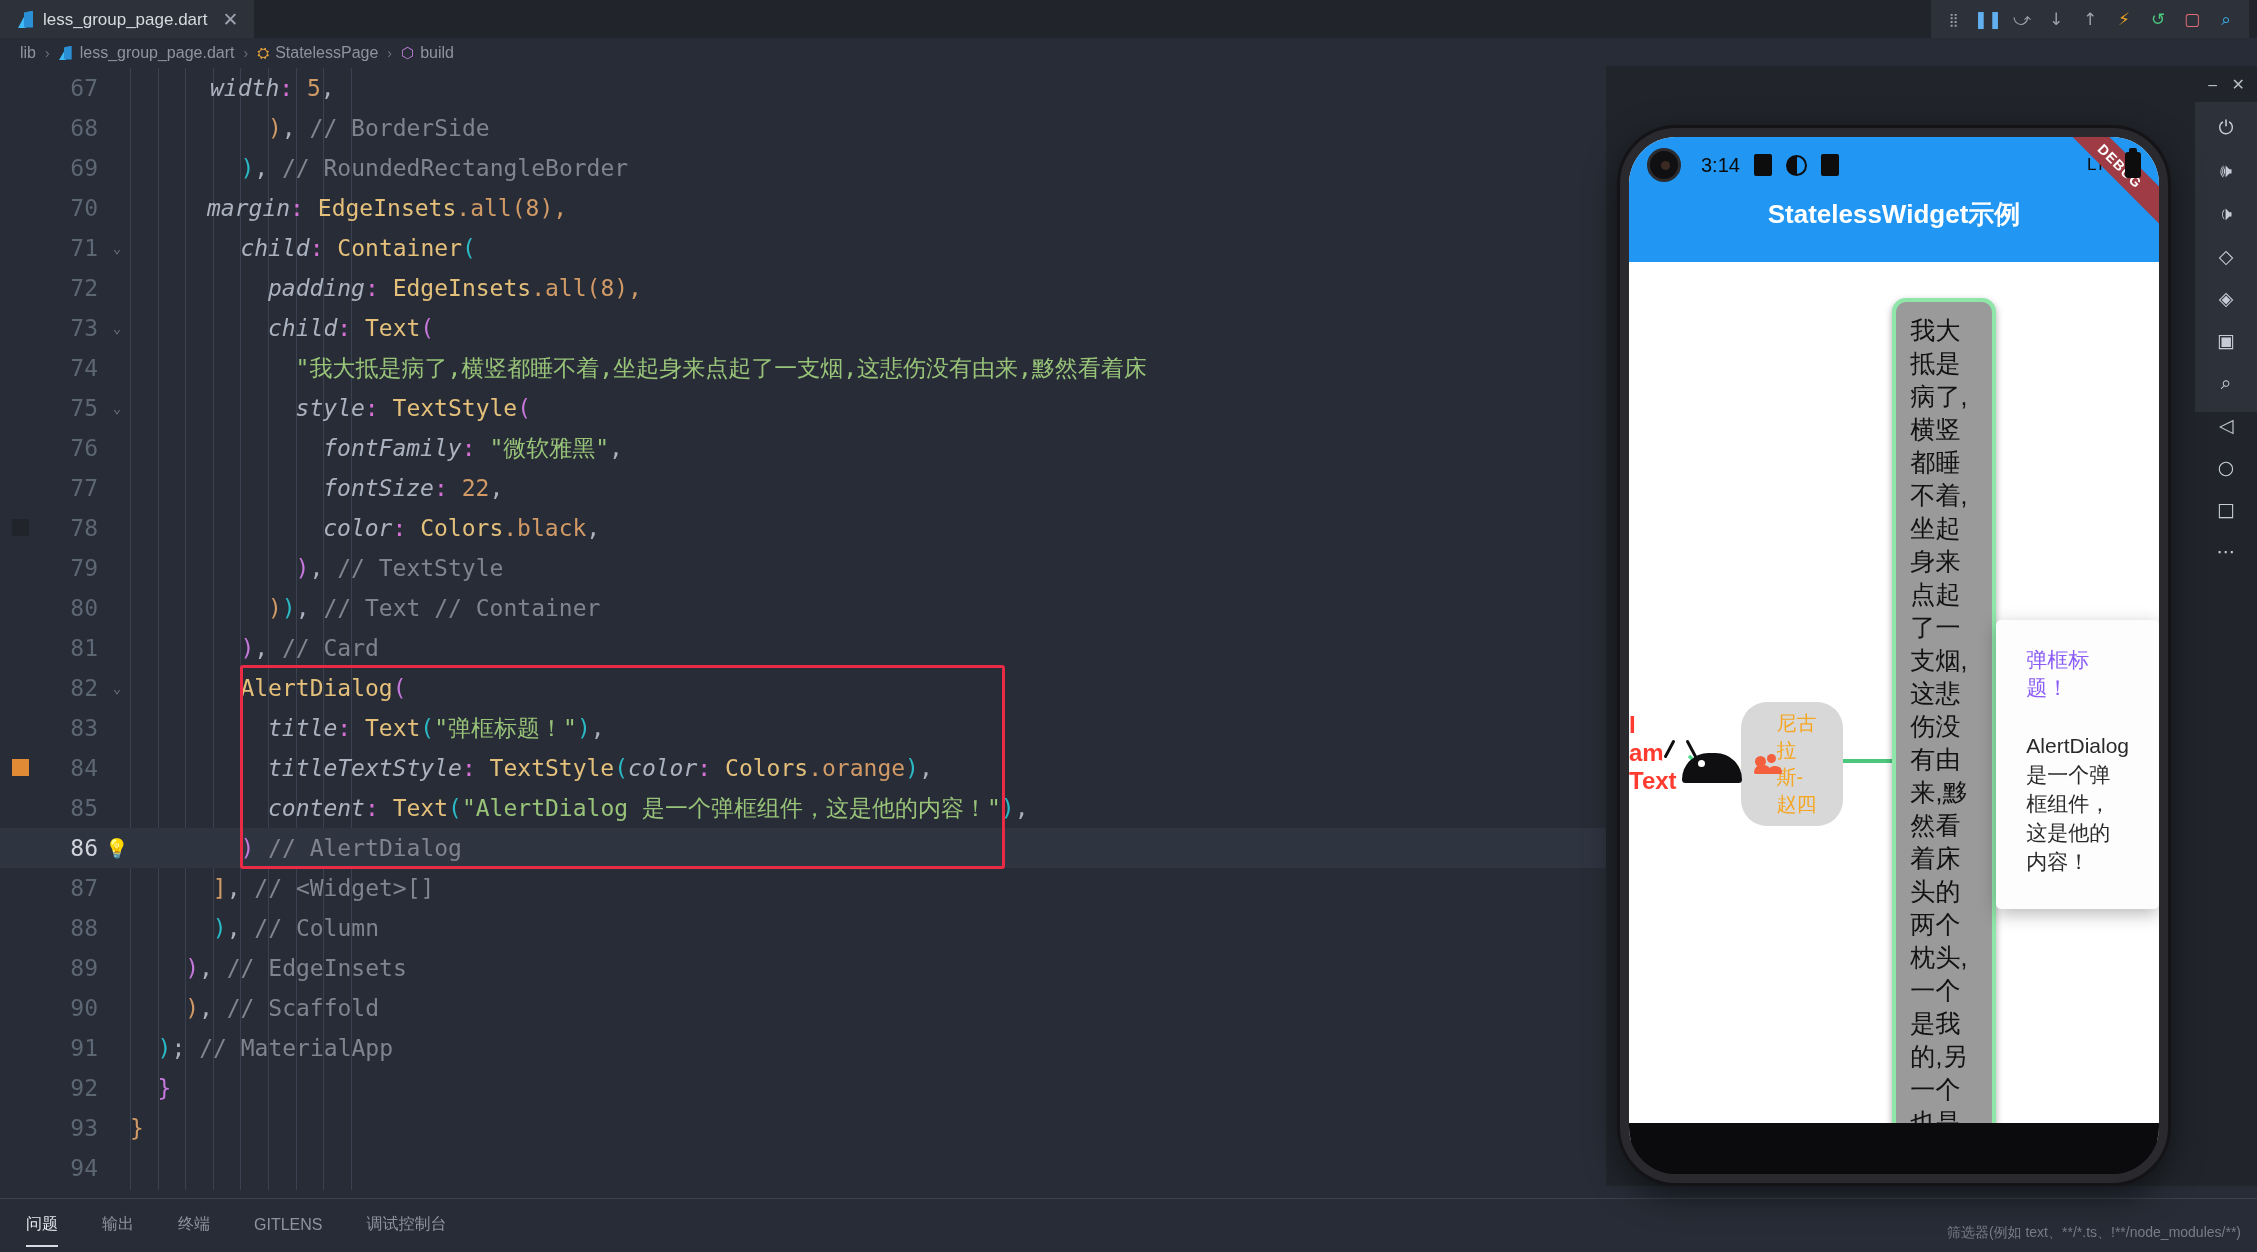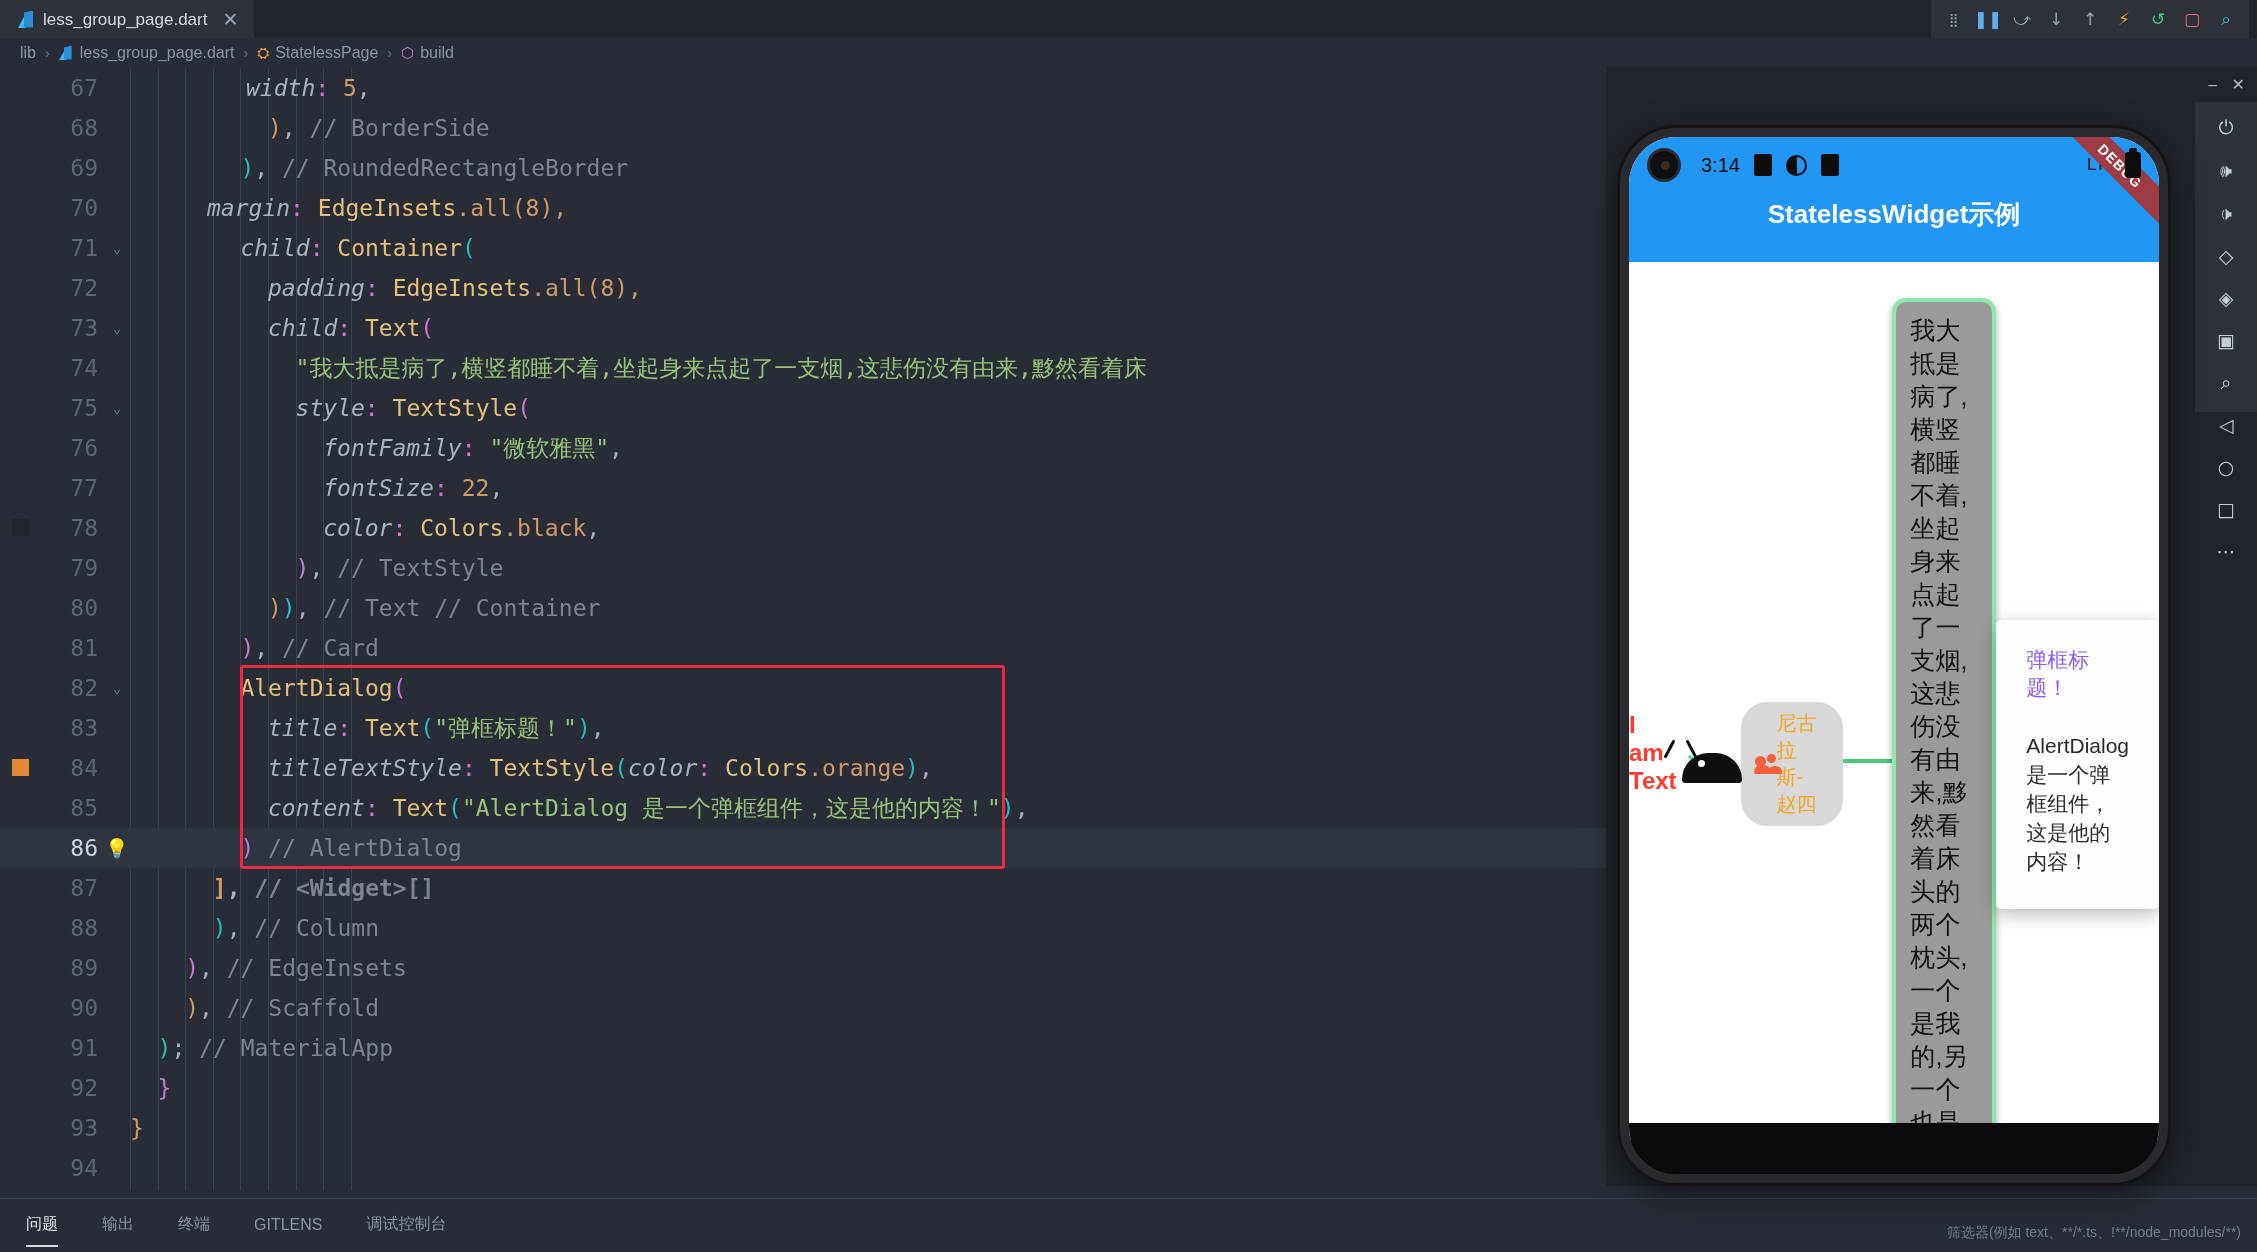--- a/index.html
+++ b/index.html
@@ -268,21 +268,21 @@
         <div class="guide" style="left: 157.6px;"></div>
         <div class="guide" style="left: 185.2px;"></div>
         <div class="guide" style="left: 212.8px;"></div>
         <div class="guide" style="left: 240.4px;"></div>
         <div class="guide" style="left: 268px;"></div>
         <div class="guide" style="left: 295.6px;"></div>
         <div class="guide" style="left: 323.2px;"></div>
         <div class="guide" style="left: 350.8px;"></div>
       </div>
     <div class="code-rows" id="code-rows">
-        <div class="row"><span class="gutter">67</span><span class="fold"></span><span class="code" style="padding-left: 116px;"><span class="t-prop">width</span><span class="t-colon">:</span><span class="t-num"> 5</span><span class="t-plain">,</span></span></div>
+        <div class="row"><span class="gutter">67</span><span class="fold"></span><span class="code" style="padding-left: 80px;"><span class="t-prop">width</span><span class="t-colon">:</span><span class="t-num"> 5</span><span class="t-plain">,</span></span></div>
         <div class="row"><span class="gutter">68</span><span class="fold"></span><span class="code" style="padding-left: 138px;"><span class="t-par">)</span><span class="t-plain">, </span><span class="t-cmt">// BorderSide</span></span></div>
         <div class="row"><span class="gutter">69</span><span class="fold"></span><span class="code" style="padding-left: 110.4px;"><span class="t-par2">)</span><span class="t-plain">, </span><span class="t-cmt">// RoundedRectangleBorder</span></span></div>
         <div class="row"><span class="gutter">70</span><span class="fold"></span><span class="code" style="padding-left: 77px;"><span class="t-prop">margin</span><span class="t-colon">:</span><span class="t-plain"> </span><span class="t-cls">EdgeInsets</span><span class="t-par">.all(</span><span class="t-num">8</span><span class="t-par">),</span></span></div>
         <div class="row"><span class="gutter">71</span><span class="fold">⌄</span><span class="code" style="padding-left: 110.4px;"><span class="t-prop">child</span><span class="t-colon">:</span><span class="t-plain"> </span><span class="t-cls">Container</span><span class="t-par2">(</span></span></div>
         <div class="row"><span class="gutter">72</span><span class="fold"></span><span class="code" style="padding-left: 138px;"><span class="t-prop">padding</span><span class="t-colon">:</span><span class="t-plain"> </span><span class="t-cls">EdgeInsets</span><span class="t-par">.all(</span><span class="t-num">8</span><span class="t-par">),</span></span></div>
         <div class="row"><span class="gutter">73</span><span class="fold">⌄</span><span class="code" style="padding-left: 138px;"><span class="t-prop">child</span><span class="t-colon">:</span><span class="t-plain"> </span><span class="t-cls">Text</span><span class="t-par3">(</span></span></div>
         <div class="row"><span class="gutter">74</span><span class="fold"></span><span class="code" style="padding-left: 165.6px;"><span class="t-str">"我大抵是病了,横竖都睡不着,坐起身来点起了一支烟,这悲伤没有由来,黟然看着床</span></span></div>
         <div class="row"><span class="gutter">75</span><span class="fold">⌄</span><span class="code" style="padding-left: 165.6px;"><span class="t-prop">style</span><span class="t-colon">:</span><span class="t-plain"> </span><span class="t-cls">TextStyle</span><span class="t-par3">(</span></span></div>
         <div class="row"><span class="gutter">76</span><span class="fold"></span><span class="code" style="padding-left: 193.2px;"><span class="t-prop">fontFamily</span><span class="t-colon">:</span><span class="t-plain"> </span><span class="t-str">"微软雅黑"</span><span class="t-plain">,</span></span></div>
         <div class="row"><span class="gutter">77</span><span class="fold"></span><span class="code" style="padding-left: 193.2px;"><span class="t-prop">fontSize</span><span class="t-colon">:</span><span class="t-plain"> </span><span class="t-num">22</span><span class="t-plain">,</span></span></div>
@@ -290,21 +290,21 @@
         <div class="row"><span class="gutter">78</span><span class="fold"></span><span class="code" style="padding-left: 193.2px;"><span class="t-prop">color</span><span class="t-colon">:</span><span class="t-plain"> </span><span class="t-cls">Colors</span><span class="t-id">.black</span><span class="t-plain">,</span></span></div>
         <div class="row"><span class="gutter">79</span><span class="fold"></span><span class="code" style="padding-left: 165.6px;"><span class="t-par3">)</span><span class="t-plain">, </span><span class="t-cmt">// TextStyle</span></span></div>
         <div class="row"><span class="gutter">80</span><span class="fold"></span><span class="code" style="padding-left: 138px;"><span class="t-par">)</span><span class="t-par2">)</span><span class="t-plain">, </span><span class="t-cmt">// Text // Container</span></span></div>
         <div class="row"><span class="gutter">81</span><span class="fold"></span><span class="code" style="padding-left: 110.4px;"><span class="t-par3">)</span><span class="t-plain">, </span><span class="t-cmt">// Card</span></span></div>
         <div class="row"><span class="gutter">82</span><span class="fold">⌄</span><span class="code" style="padding-left: 110.4px;"><span class="t-cls">AlertDialog</span><span class="t-par3">(</span></span></div>
         <div class="row"><span class="gutter">83</span><span class="fold"></span><span class="code" style="padding-left: 138px;"><span class="t-prop">title</span><span class="t-colon">:</span><span class="t-plain"> </span><span class="t-cls">Text</span><span class="t-par2">(</span><span class="t-str">"弹框标题！"</span><span class="t-par2">)</span><span class="t-plain">,</span></span></div>
         <span class="marker sq-orange" style="top: 691px;"></span>
         <div class="row"><span class="gutter">84</span><span class="fold"></span><span class="code" style="padding-left: 138px;"><span class="t-prop">titleTextStyle</span><span class="t-colon">:</span><span class="t-plain"> </span><span class="t-cls">TextStyle</span><span class="t-par2">(</span><span class="t-prop">color</span><span class="t-colon">:</span><span class="t-plain"> </span><span class="t-cls">Colors</span><span class="t-id">.orange</span><span class="t-par2">)</span><span class="t-plain">,</span></span></div>
         <div class="row"><span class="gutter">85</span><span class="fold"></span><span class="code" style="padding-left: 138px;"><span class="t-prop">content</span><span class="t-colon">:</span><span class="t-plain"> </span><span class="t-cls">Text</span><span class="t-par2">(</span><span class="t-str">"AlertDialog 是一个弹框组件，这是他的内容！"</span><span class="t-par2">)</span><span class="t-plain">,</span></span></div>
         <div class="row current"><span class="gutter active">86</span><span class="fold bulb">💡</span><span class="code" style="padding-left: 110.4px;"><span class="t-par3">)</span><span class="t-plain"> </span><span class="t-cmt">// AlertDialog</span></span></div>
-        <div class="row"><span class="gutter">87</span><span class="fold"></span><span class="code" style="padding-left: 82.8px; font-weight: bold;"><span class="t-par">]</span><span class="t-plain">, </span><span class="t-cmt">// &lt;Widget&gt;[]</span></span></div>
+        <div class="row"><span class="gutter">87</span><span class="fold"></span><span class="code" style="padding-left: 82.8px;"><span class="t-par">]</span><span class="t-plain">, </span><span class="t-cmt">// &lt;Widget&gt;[]</span></span></div>
         <div class="row"><span class="gutter">88</span><span class="fold"></span><span class="code" style="padding-left: 82.8px;"><span class="t-par2">)</span><span class="t-plain">, </span><span class="t-cmt">// Column</span></span></div>
         <div class="row"><span class="gutter">89</span><span class="fold"></span><span class="code" style="padding-left: 55.2px;"><span class="t-par3">)</span><span class="t-plain">, </span><span class="t-cmt">// EdgeInsets</span></span></div>
         <div class="row"><span class="gutter">90</span><span class="fold"></span><span class="code" style="padding-left: 55.2px;"><span class="t-par">)</span><span class="t-plain">, </span><span class="t-cmt">// Scaffold</span></span></div>
         <div class="row"><span class="gutter">91</span><span class="fold"></span><span class="code" style="padding-left: 27.6px;"><span class="t-par2">)</span><span class="t-plain">; </span><span class="t-cmt">// MaterialApp</span></span></div>
         <div class="row"><span class="gutter">92</span><span class="fold"></span><span class="code" style="padding-left: 27.6px;"><span class="t-par3">}</span></span></div>
         <div class="row"><span class="gutter">93</span><span class="fold"></span><span class="code" style="padding-left: 0px;"><span class="t-par">}</span></span></div>
         <div class="row"><span class="gutter">94</span><span class="fold"></span><span class="code" style="padding-left: 0px;"></span></div>
       </div>
     <div class="redbox" id="redbox" style="left: 240px; top: 597px; width: 765px; height: 204px;"></div>
   </div>

